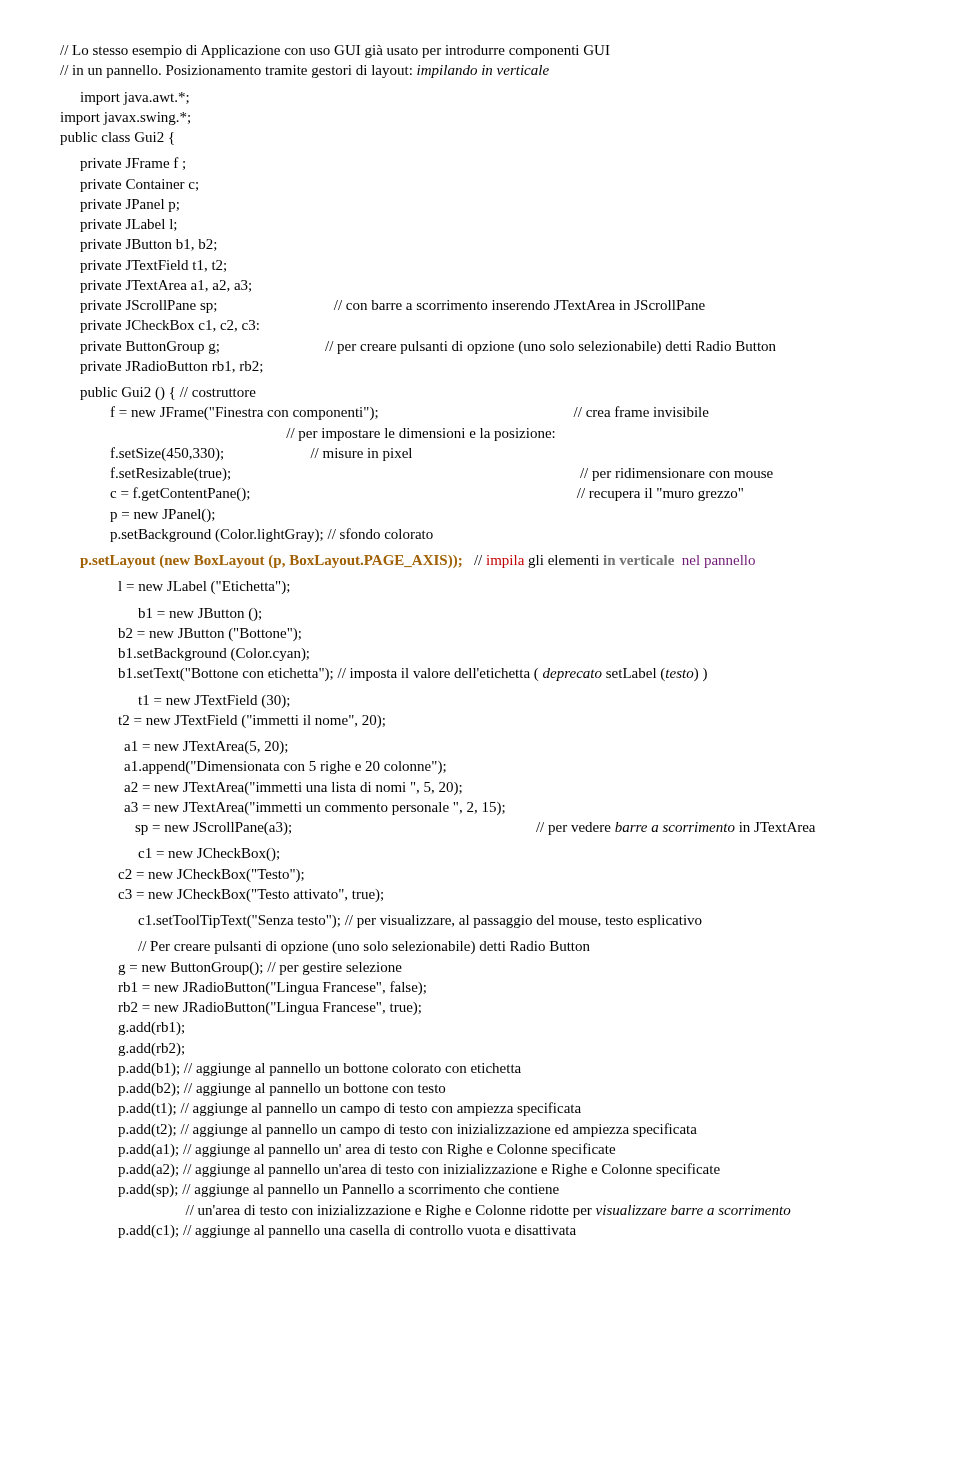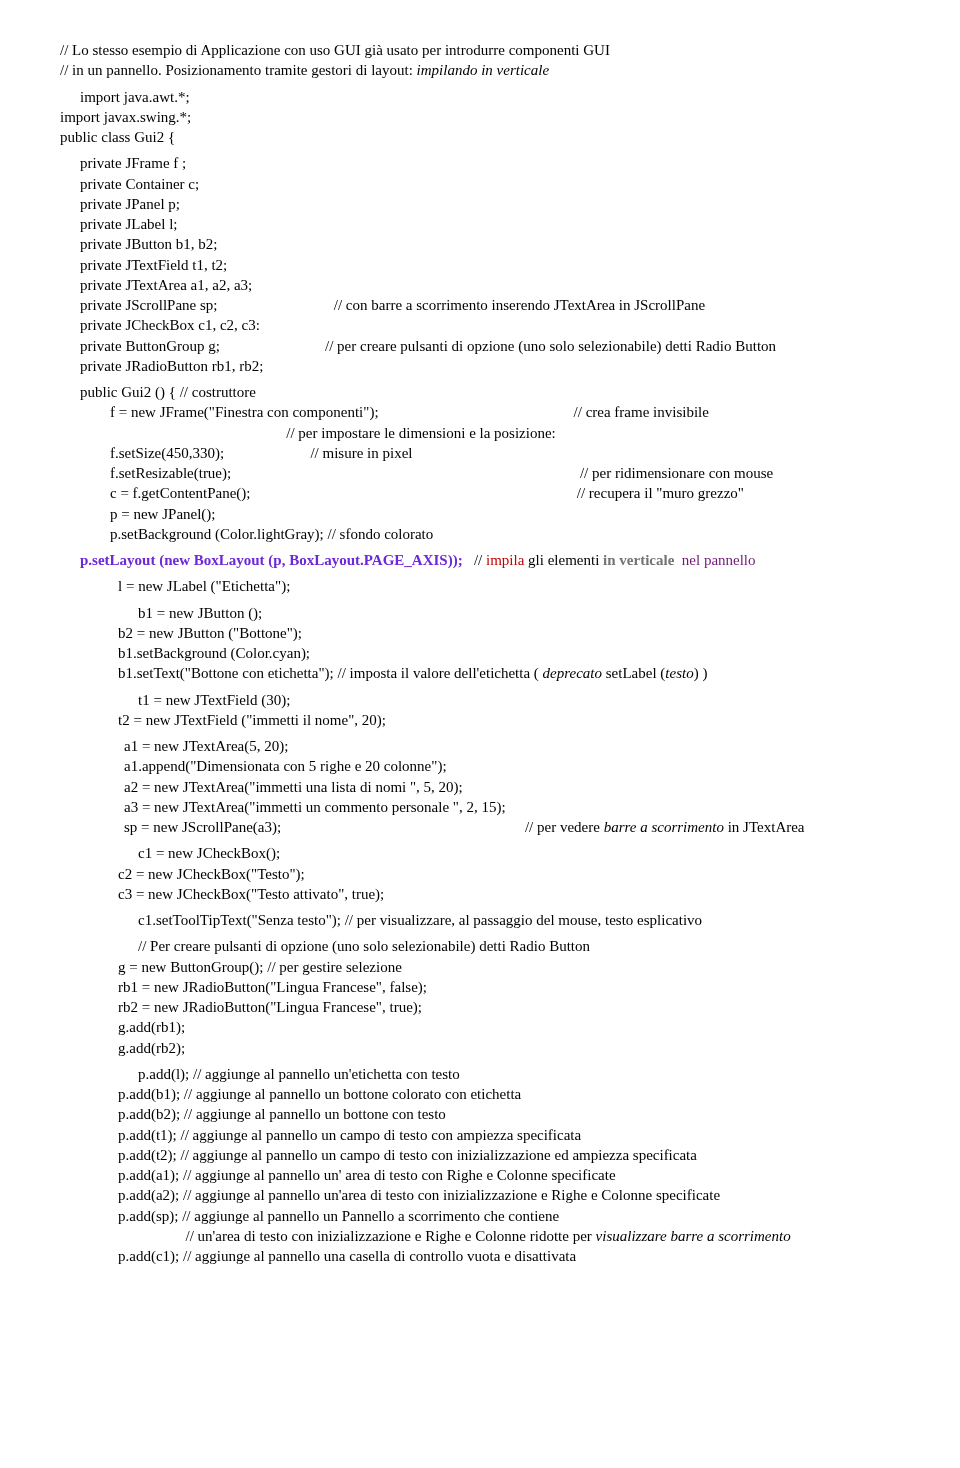--- a/index.html
+++ b/index.html
@@ -11,21 +11,21 @@
     color: #000;
     background: #fff;
     width: 960px;
     box-sizing: border-box;
   }
   .code-block { white-space: pre; font-family: "Times New Roman", Times, serif; }
   .indent1 { margin-left: 38px; }
   .indent2 { margin-left: 68px; }
   .bold { font-weight: normal; }
   .italic { font-style: italic; }
-  .kw-blue { color: #6d28d9; font-weight: bold; }
+  .kw-blue { color: #a16207; font-weight: bold; }
   .kw-red { color: #737373; font-weight: bold; }
   .txt-red { color: #c00000; }
   .txt-blue { color: #701a75; }
   p { margin: 0; }
   .blk { margin-top: 6px; margin-left: 20px; }
 </style>
 </head>
 <body>
 
 <p>// Lo stesso esempio di Applicazione con uso GUI già usato per introdurre componenti GUI</p>
@@ -69,36 +69,35 @@
 <p class="blk">b1 = new JButton ();</p>
 <p>b2 = new JButton ("Bottone");</p>
 <p>b1.setBackground (Color.cyan);</p>
 <p><span>b1.</span><span class="bold">setText</span><span>("Bottone con etichetta"); // imposta il valore dell'etichetta ( </span><span class="italic">deprecato </span><span>setLabel (</span><span class="italic">testo</span><span>) )</span></p>
 <p class="blk">t1 = new JTextField (30);</p>
 <p>t2 = new JTextField ("immetti il nome", 20);</p>
 <p class="blk" style="margin-left:6px">a1 = new JTextArea(5, 20);</p>
 <p style="margin-left:6px">a1.append("Dimensionata con 5 righe e 20 colonne");</p>
 <p style="margin-left:6px">a2 = new JTextArea("immetti una lista di nomi ", 5, 20);</p>
 <p style="margin-left:6px"><span>a3 = new JTextArea("immetti un commento personale ", </span><span class="bold">2, 15</span><span>);</span></p>
-<p class="code-block" style="margin-left:6px"><span class="bold">sp = new JScrollPane(a3);</span><span>                                                                 // per vedere </span><span class="italic bold">barre a scorrimento</span><span> in JTextArea</span></p>
+<p class="code-block" style="margin-left:17px"><span class="bold">sp = new JScrollPane(a3);</span><span>                                                                 // per vedere </span><span class="italic bold">barre a scorrimento</span><span> in JTextArea</span></p>
 
 <p class="blk">c1 = new JCheckBox();</p>
 <p style="margin-left:0px">c2 = new JCheckBox("Testo");</p>
 <p>c3 = new JCheckBox("Testo attivato", true);</p>
 
 <p class="blk"><span>c1.</span><span class="bold">setToolTipText</span><span>("Senza testo");  // per visualizzare, al passaggio del mouse, </span><span class="bold">testo esplicativo</span></p>
 
 <p class="blk">// Per creare pulsanti di opzione (uno solo selezionabile) detti Radio Button</p>
 <p>g = new ButtonGroup();  // per gestire selezione</p>
 <p>rb1 = new JRadioButton("Lingua Francese", false);</p>
 <p>rb2 = new JRadioButton("Lingua Francese", true);</p>
 <p>g.add(rb1);</p>
 <p>g.add(rb2);</p>
 
-<p class="blk">p.add(l);    // aggiunge al pannello un'etichetta con testo</p>
 <p>p.add(b1);  // aggiunge al pannello un bottone colorato con etichetta</p>
 <p>p.add(b2);  // aggiunge al pannello un bottone con testo</p>
 <p>p.add(t1);  // aggiunge al pannello un campo di testo con ampiezza specificata</p>
 <p>p.add(t2);  // aggiunge al pannello un campo di testo con inizializzazione  ed ampiezza specificata</p>
 <p>p.add(a1);  // aggiunge al pannello un' area di testo con Righe e Colonne specificate</p>
 <p>p.add(a2);  // aggiunge al pannello un'area di testo con inizializzazione  e Righe e Colonne specificate</p>
 <p><span class="bold">p.add(sp);</span><span>  // aggiunge al pannello un </span><span class="bold">Pannello a scorrimento</span><span> che contiene</span></p>
 <p class="code-block"><span>                  // un'area di testo con inizializzazione e Righe e Colonne </span><span class="bold">ridotte</span><span> per </span><span class="italic bold">visualizzare barre a scorrimento</span></p>
 <p> p.add(c1);  // aggiunge al pannello una casella di controllo vuota e disattivata</p>
 </div>

